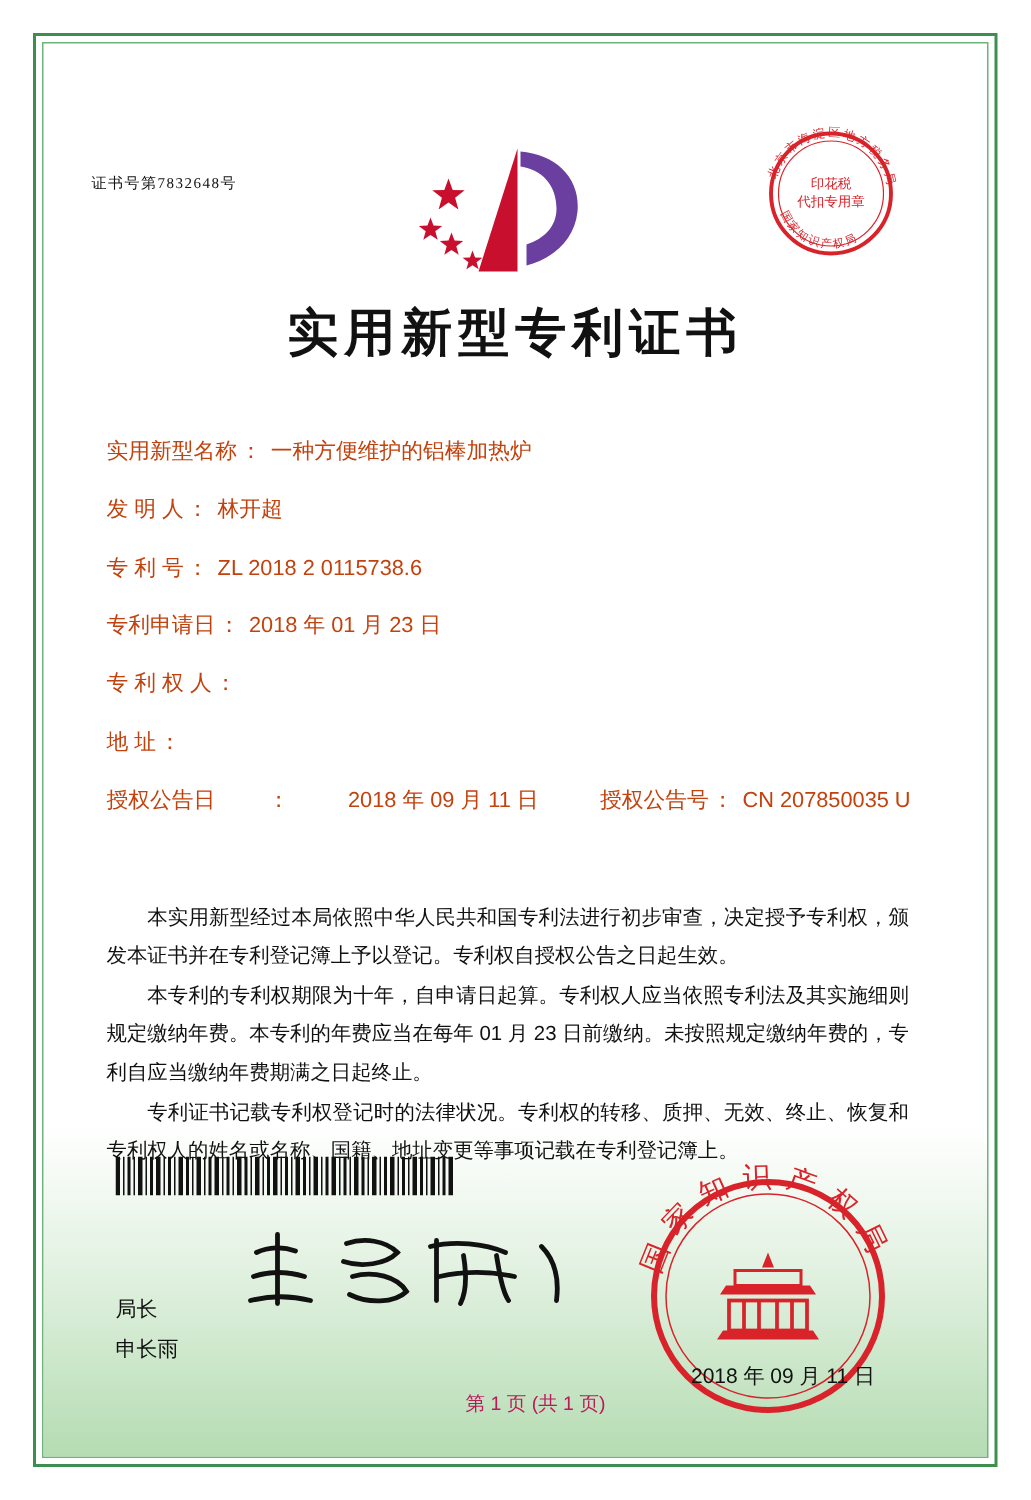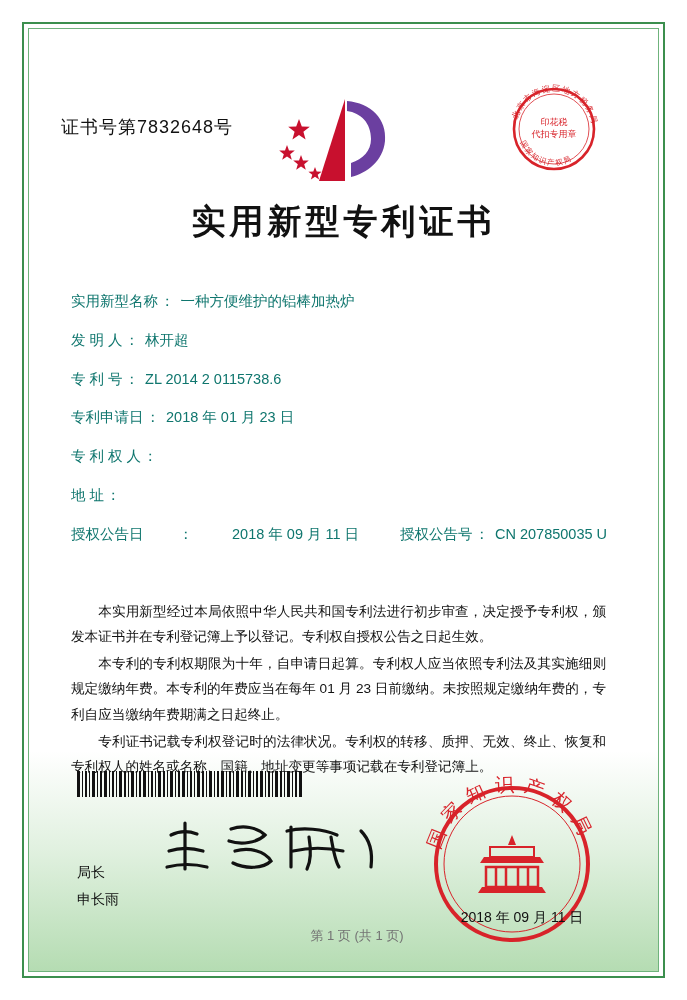--- a/index.html
+++ b/index.html
@@ -51,23 +51,24 @@
     left: 29px;
     top: 29px;
     width: 629px;
     height: 944px;
   }
   
   .cert-no {
     position: absolute;
     left: 32px;
     top: 86px;
-    font-size: 18px;
+    font-size: 10px;
     letter-spacing: 1px;
     color: #111;
+    font-family: Liberation Serif, serif;
   }
   .logo {
     position: absolute;
     left: 246px;
     top: 64px;
     width: 140px;
     height: 96px;
   }
   .seal-top {
     position: absolute;
@@ -87,21 +88,21 @@
     font-size: 34px;
     letter-spacing: 4px;
     color: #111;
   }
   .fields {
     position: absolute;
     left: 42px;
     top: 262px;
     width: 548px;
     font-size: 14.5px;
-    color: #0f766e;
+    color: #c2410c;
     line-height: 1.5;
   }
   .field-row {
     display: flex;
     margin-bottom: 17px;
     align-items: flex-start;
   }
   .field-label {
     white-space: nowrap;
     flex: 0 0 auto;
@@ -184,21 +185,21 @@
     font-size: 14px;
     color: #111;
   }
   .footer {
     position: absolute;
     left: 0;
     right: 0;
     bottom: 28px;
     text-align: center;
     font-size: 13px;
-    color: #737373;
+    color: #be185d;
     margin-left: 27px;
   }
   .barcode svg, .logo svg, .seal-top svg, .seal-bottom svg { display: block; }
 </style>
 </head>
 <body>
 
 <div class="page">
 
   <div class="frame-outer"></div>
@@ -256,21 +257,21 @@
 
       <div class="field-row">
         <span class="field-label">发 明 人</span>
         <span class="field-colon">：</span>
         <span class="field-value">林开超</span>
       </div>
 
       <div class="field-row">
         <span class="field-label">专 利 号</span>
         <span class="field-colon">：</span>
-        <span class="field-value">ZL 2014 2 0115738.6</span>
+        <span class="field-value">ZL 2018 2 0115738.6</span>
       </div>
 
       <div class="field-row">
         <span class="field-label">专利申请日</span>
         <span class="field-colon">：</span>
         <span class="field-value">2018 年 01 月 23 日</span>
       </div>
 
       <div class="field-row">
         <span class="field-label">专 利 权 人</span>

